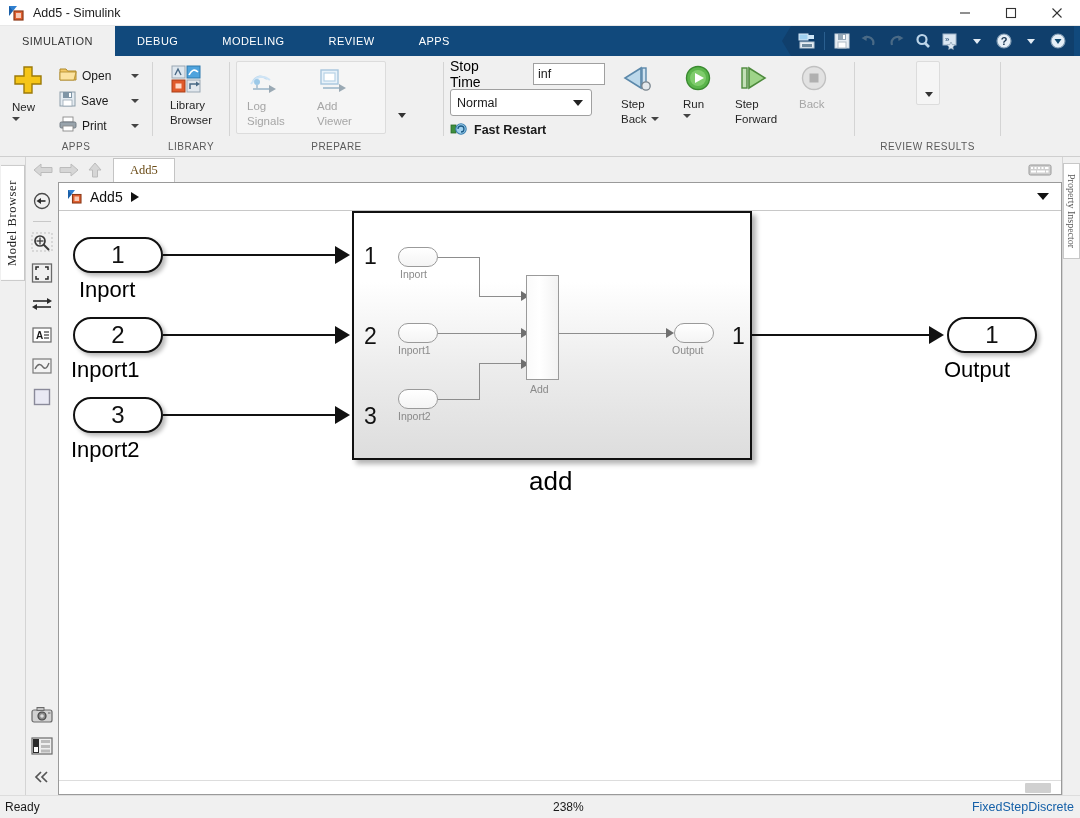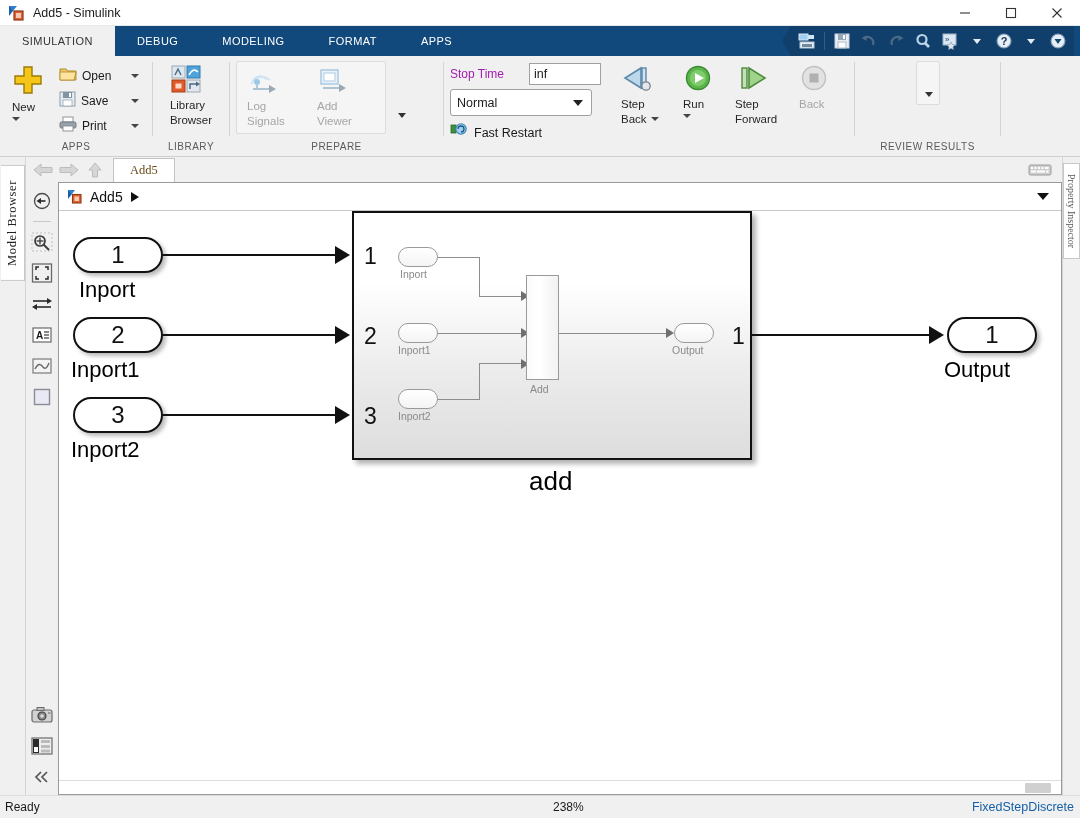--- a/index.html
+++ b/index.html
@@ -65,29 +65,29 @@
   .smallrow .lbl{ font-size:12px;color:#1a1a1a; margin-left:5px; }
   .smallrow .caret{ width:0;height:0;border-left:4px solid transparent;border-right:4px solid transparent;
                     border-top:4px solid #444; margin-left:auto; margin-right:6px;}
 
   .expander{ width:16px;height:16px; display:flex;align-items:center;justify-content:center;
              align-self:center; margin-left:2px; }
   .expander .caret{ width:0;height:0;border-left:4px solid transparent;border-right:4px solid transparent;
                     border-top:5px solid #333; }
 
   .stoptime-row{ display:flex; align-items:center; height:24px; margin-bottom:3px; }
-  .stoptime-lbl{ font-size:12px; color:#a21caf; margin-right:25px; }
+  .stoptime-lbl{ font-size:14px; color:#000000; margin-right:25px; }
   .stoptime-input{ width:72px;height:22px; border:1px solid #a0a0a0; background:#fff;
                    font-family:"Liberation Sans",sans-serif; font-size:12.5px; padding:0 4px; color:#1a1a1a;}
   .mode-select{ width:142px;height:27px;border:1px solid #a0a0a0;border-radius:3px;background:#fff;
                 display:flex;align-items:center;padding:0 6px; font-size:12.5px; margin-bottom:4px;
                 position:relative;}
   .mode-select .caret{ position:absolute;right:8px;width:0;height:0;
         border-left:5px solid transparent;border-right:5px solid transparent;border-top:6px solid #222;}
-  .fastrestart{ display:flex;align-items:flex-end; height:20px; }
+  .fastrestart{ display:flex;align-items:center; height:20px;font-weight:bold; }
   .fastrestart .lbl{ font-size:12.5px; margin-left:6px; }
 
   
   .workarea{ position:relative; height:calc(818px - 26px - 30px - 101px - 23px); display:flex; }
 
   .leftbar{ width:26px; background:#f0f0f0; display:flex; flex-direction:column;
             align-items:center; padding-top:8px; border-right:1px solid #d4d4d4;}
   .vtab{ writing-mode:vertical-rl; transform:rotate(180deg); background:#fff;
          border:1px solid #c8c8c8; border-right:none; padding:14px 4px;
          font-family:"Liberation Serif", serif; font-size:12.5px; color:#222; letter-spacing:.6px;
@@ -209,21 +209,21 @@
   <div class="tab active">
     <span>SIMULATION</span>
   </div>
   <div class="tab">
     <span>DEBUG</span>
   </div>
   <div class="tab">
     <span>MODELING</span>
   </div>
   <div class="tab">
-    <span>FORMAT</span>
+    <span>REVIEW</span>
   </div>
   <div class="tab">
     <span>APPS</span>
   </div>
 
   <div class="qat">
     <div class="chev-left"></div>
     <div class="qat-strip">
       <div class="qicon">
         <svg width="20" height="18" viewBox="0 0 20 18">

